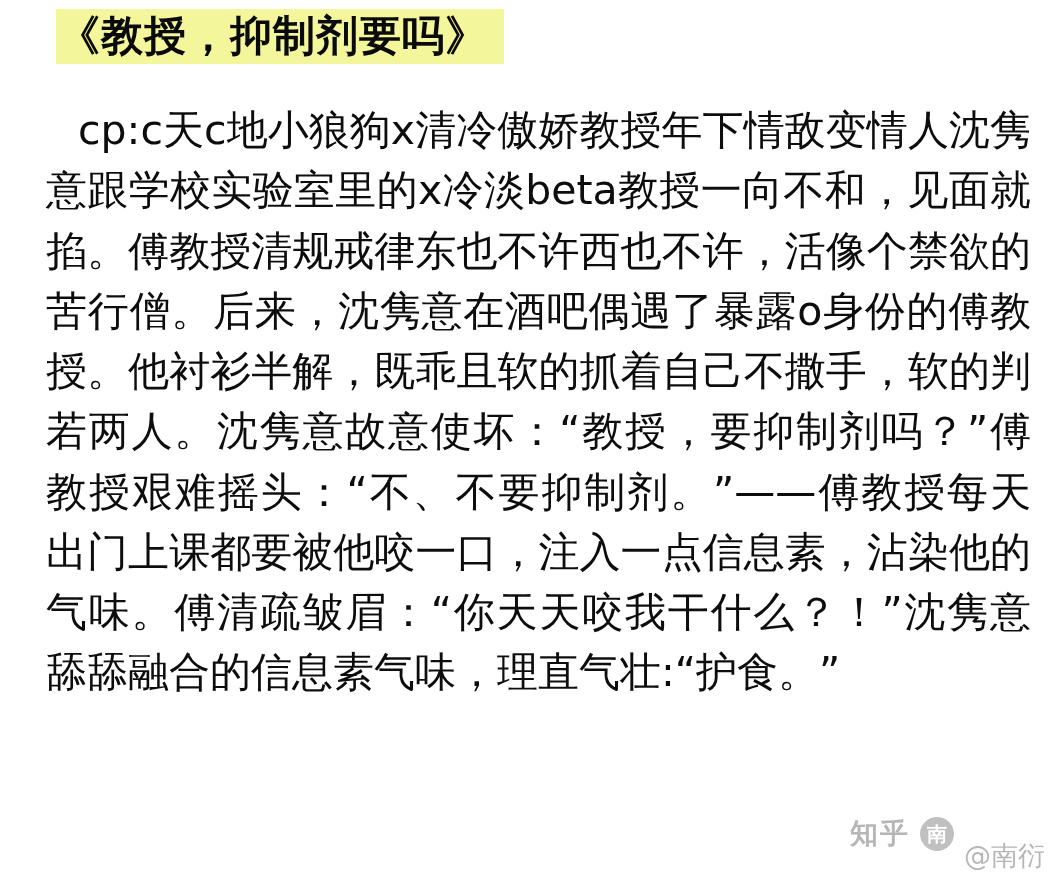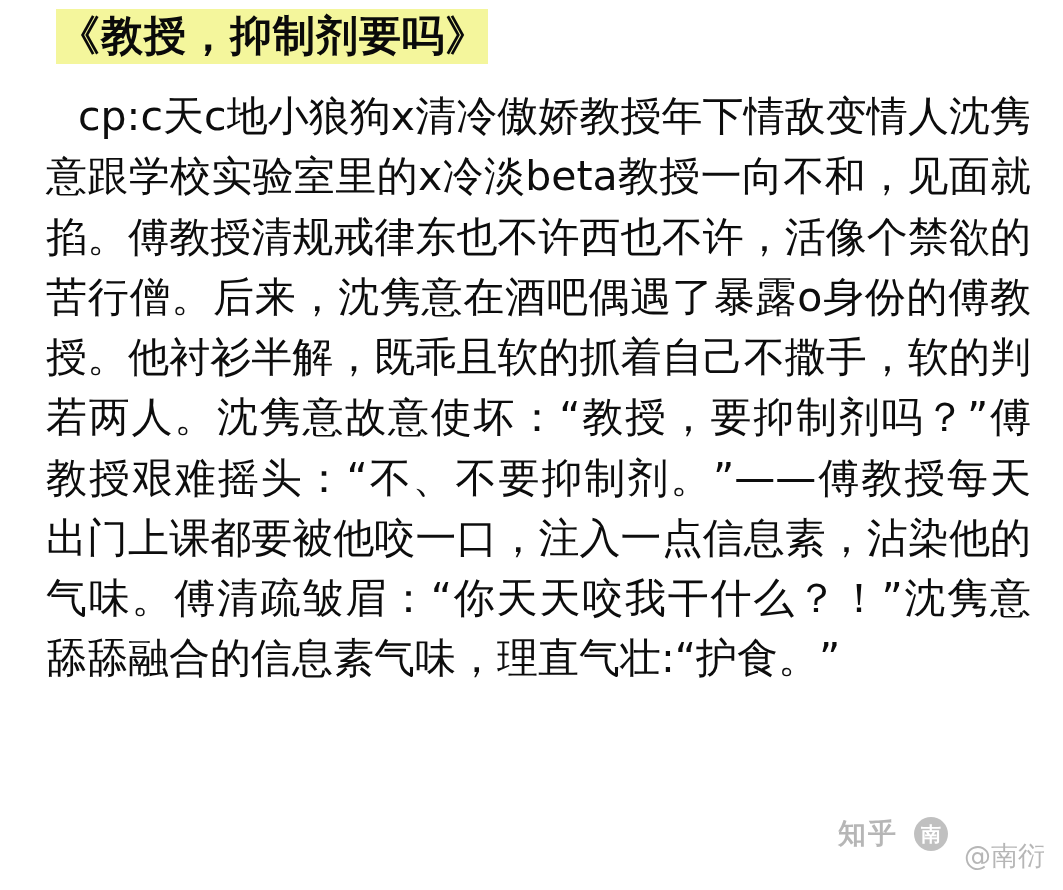--- a/index.html
+++ b/index.html
@@ -29,45 +29,45 @@
     top: 10px;
     line-height: 1.22;
   }
   .title-text {
     display: inline;
     background: #f4f69c;
     font-size: 42px;
     font-weight: 700;
     letter-spacing: 1px;
     color: #0a0a0a;
-    padding: 2px 0 4px 2px;
+    padding: 2px 16px 4px 2px;
     box-decoration-break: clone;
     -webkit-box-decoration-break: clone;
   }
   .body-text {
     position: absolute;
     left: 46px;
-    top: 86px;
+    top: 100px;
     width: 985px;
     font-size: 41px;
     line-height: 1.47;
     letter-spacing: 0px;
     color: #0d0d0d;
     text-align: justify;
     text-justify: inter-character;
     word-break: break-all;
     text-indent: 32px;
   }
   .watermark {
     position: absolute;
     right: 18px;
     bottom: 16px;
     display: flex;
     align-items: center;
-    gap: 16px;
+    gap: 10px;
     opacity: 0.62;
   }
   .wm-logo {
     font-size: 28px;
     font-weight: 700;
     color: #8b8b8b;
     letter-spacing: 2px;
   }
   .wm-avatar {
     width: 34px;

